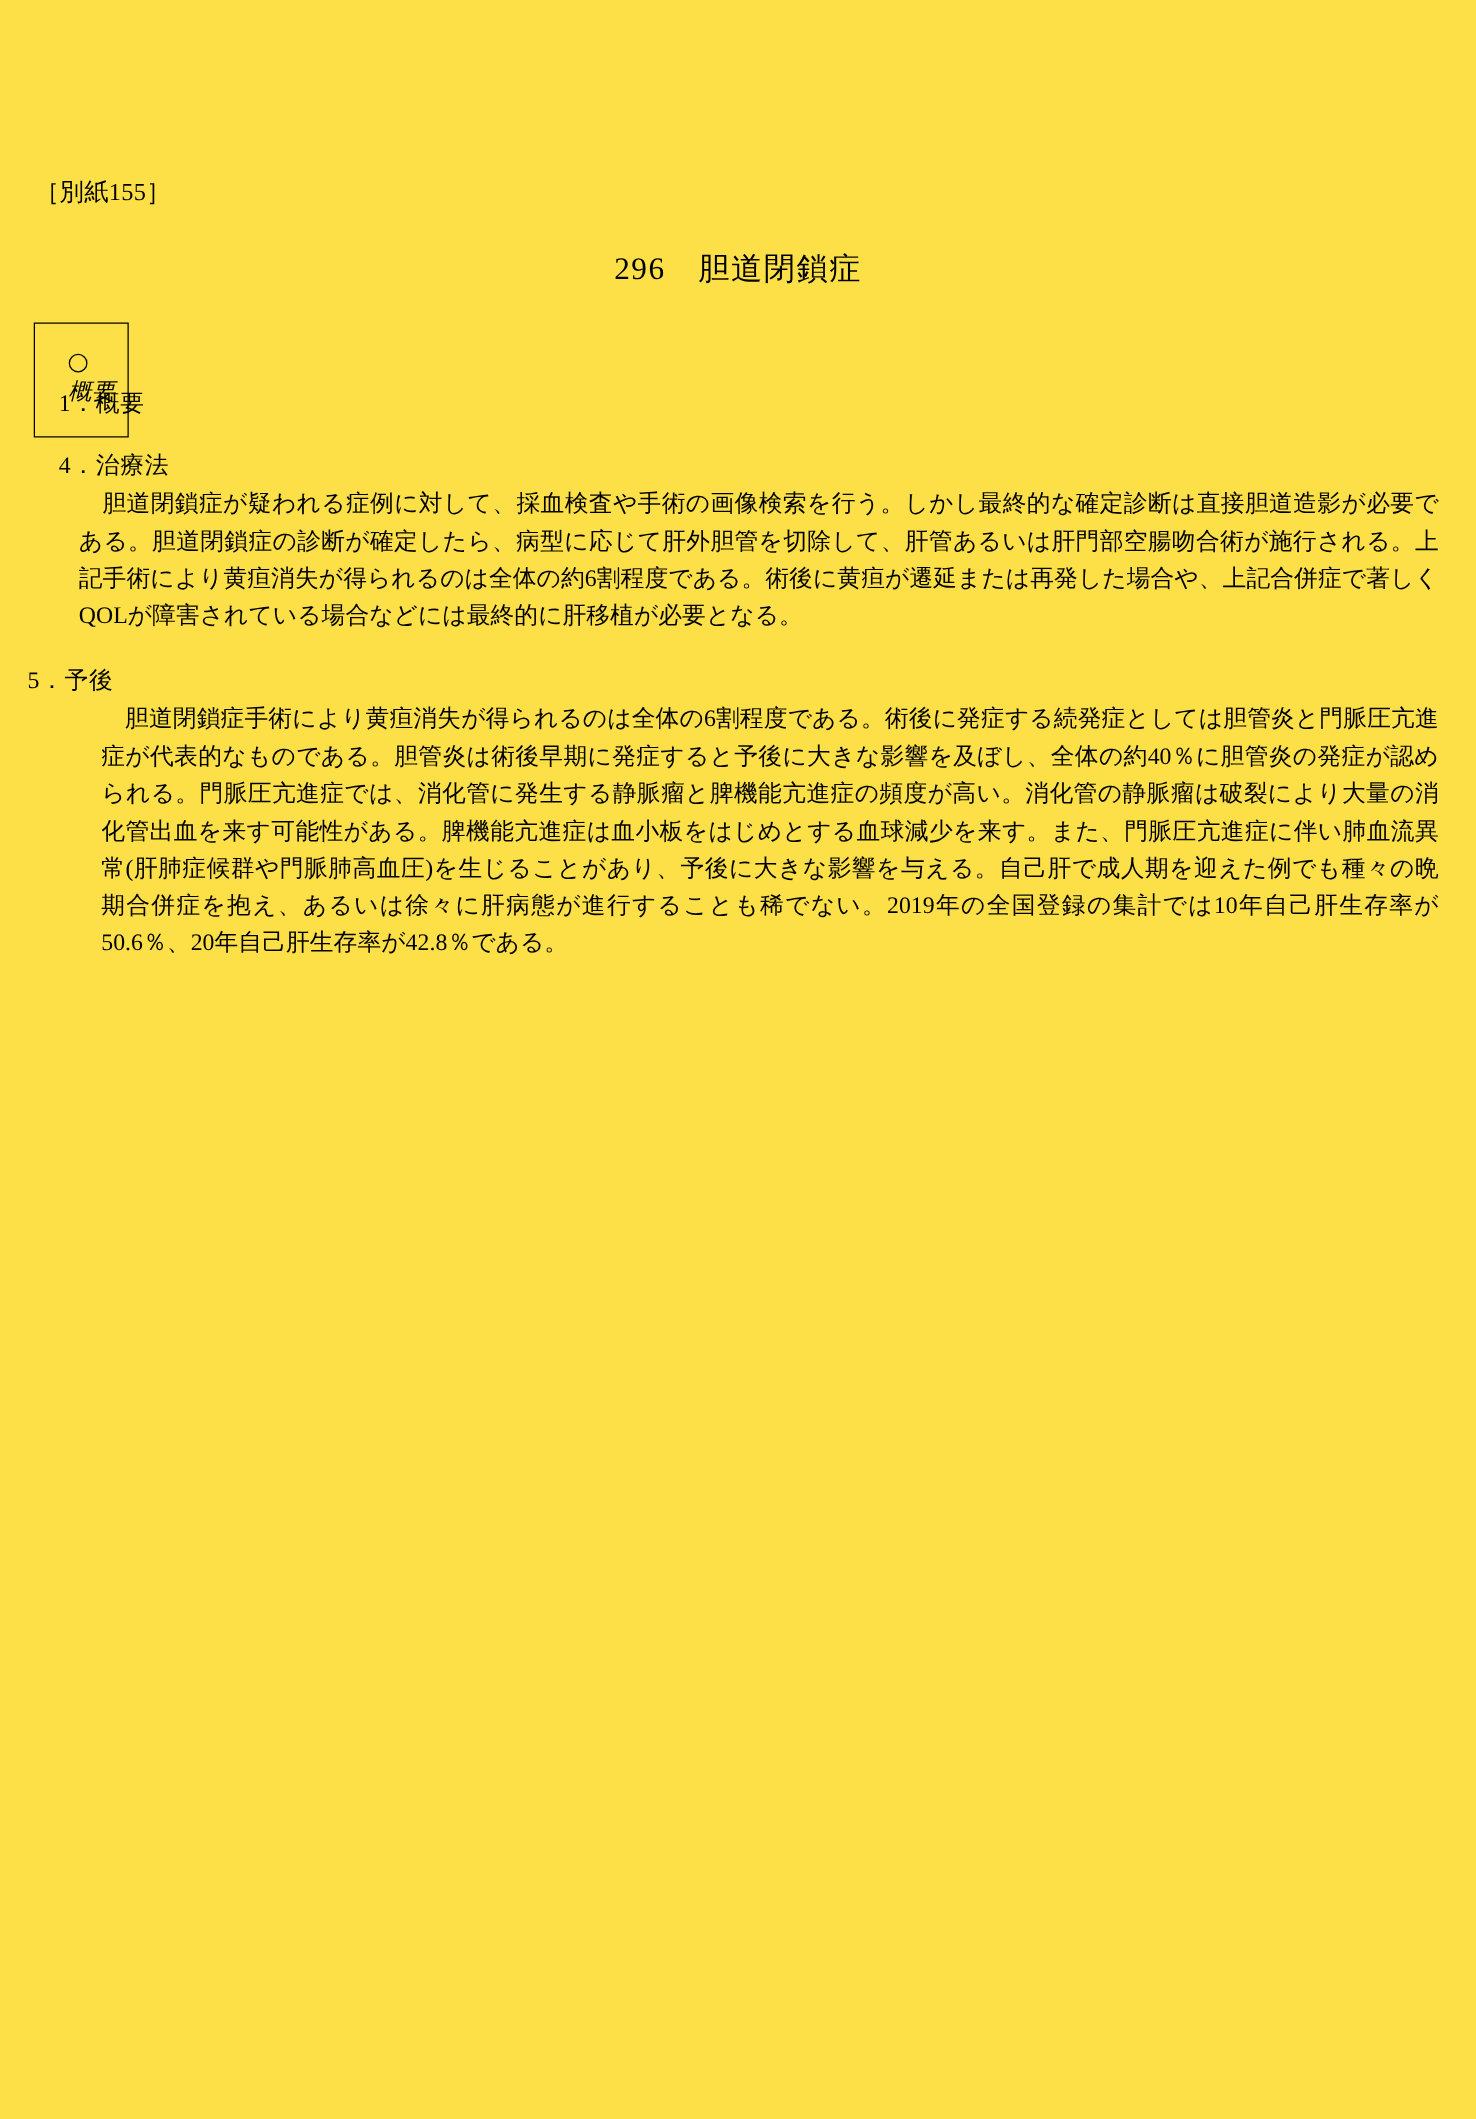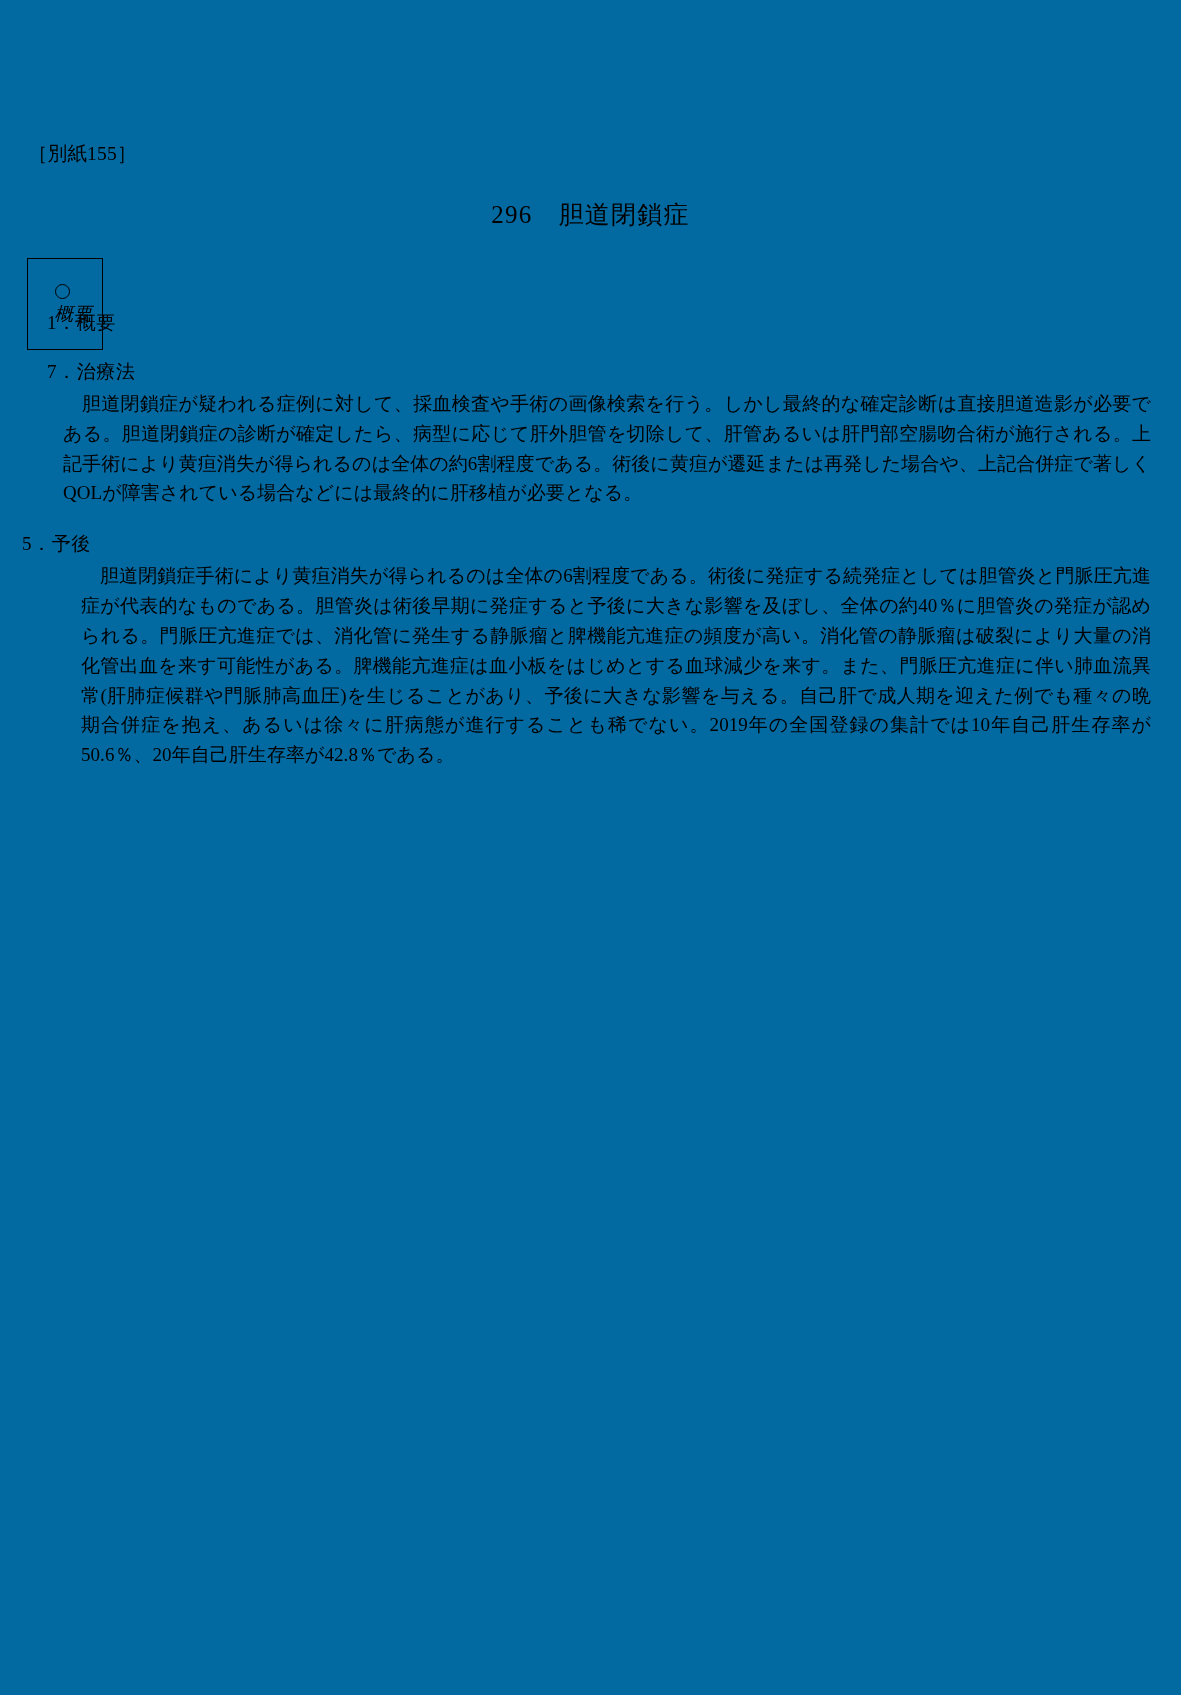--- a/index.html
+++ b/index.html
@@ -10,21 +10,21 @@
   }
   body {
     font-family: "Liberation Serif", "DejaVu Serif", serif;
     color: #000000;
   }
   .page {
     position: relative;
     width: 1181px;
     height: 1695px;
     margin: 0 auto;
-    background: #0369a1;
+    background: #fde047;
     box-sizing: border-box;
     overflow: hidden;
   }
   .doc-id {
     position: absolute;
     left: 28px;
     top: 140px;
     font-size: 19.5px;
     letter-spacing: 0.2px;
     white-space: nowrap;
@@ -111,21 +111,21 @@
 
     <div class="section">
       <div class="sec-head">1．概要</div>
     </div>
 
     <div class="section">
     </div>
 
 
     <div class="section">
-      <div class="sec-head">7．治療法</div>
+      <div class="sec-head">4．治療法</div>
       <div class="sec-body">胆道閉鎖症が疑われる症例に対して、採血検査や手術の画像検索を行う。しかし最終的な確定診断は直接胆道造影が必要である。胆道閉鎖症の診断が確定したら、病型に応じて肝外胆管を切除して、肝管あるいは肝門部空腸吻合術が施行される。上記手術により黄疸消失が得られるのは全体の約6割程度である。術後に黄疸が遷延または再発した場合や、上記合併症で著しくQOLが障害されている場合などには最終的に肝移植が必要となる。</div>
     </div>
 
     <div class="section">
       <div class="sec-head outdent">5．予後</div>
       <div class="sec-body outdent">胆道閉鎖症手術により黄疸消失が得られるのは全体の6割程度である。術後に発症する続発症としては胆管炎と門脈圧亢進症が代表的なものである。胆管炎は術後早期に発症すると予後に大きな影響を及ぼし、全体の約40％に胆管炎の発症が認められる。門脈圧亢進症では、消化管に発生する静脈瘤と脾機能亢進症の頻度が高い。消化管の静脈瘤は破裂により大量の消化管出血を来す可能性がある。脾機能亢進症は血小板をはじめとする血球減少を来す。また、門脈圧亢進症に伴い肺血流異常(肝肺症候群や門脈肺高血圧)を生じることがあり、予後に大きな影響を与える。自己肝で成人期を迎えた例でも種々の晩期合併症を抱え、あるいは徐々に肝病態が進行することも稀でない。2019年の全国登録の集計では10年自己肝生存率が50.6％、20年自己肝生存率が42.8％である。</div>
     </div>
 
   </div>
 </div>

